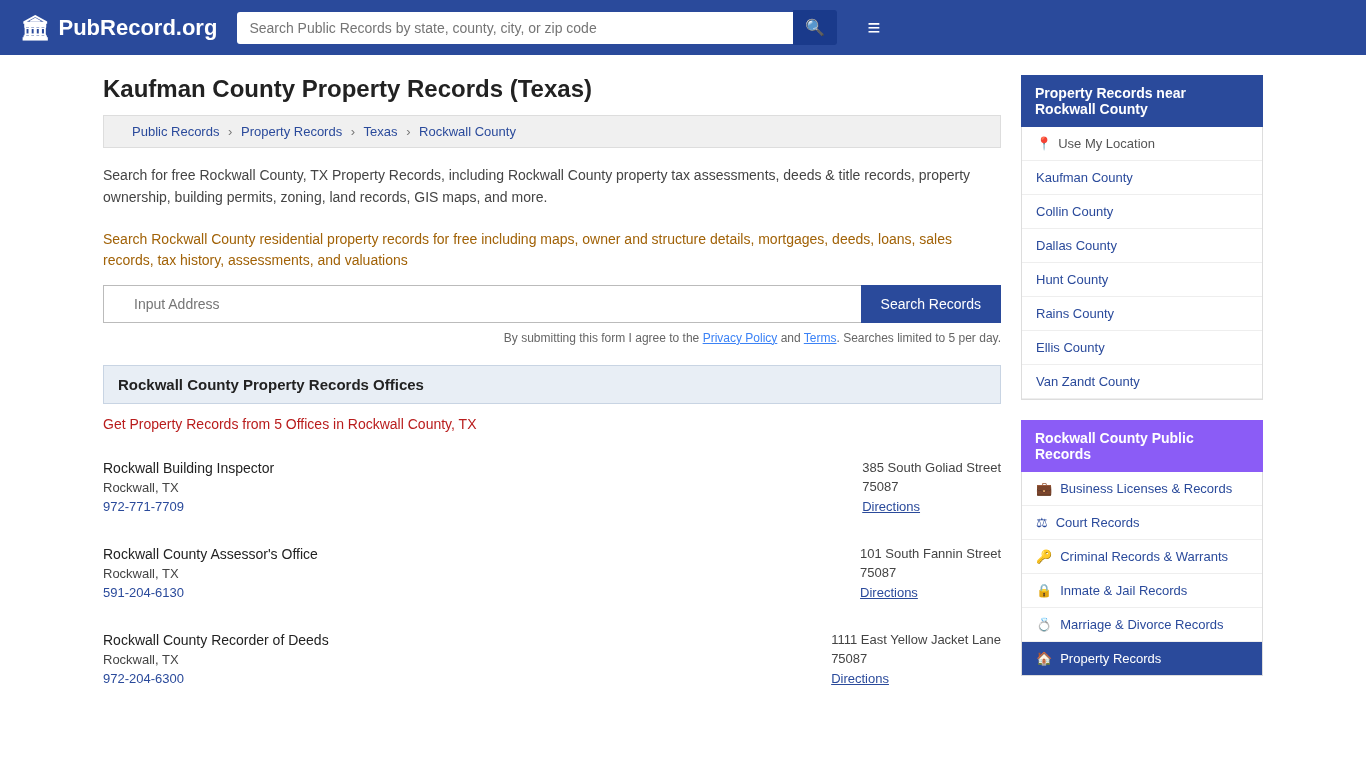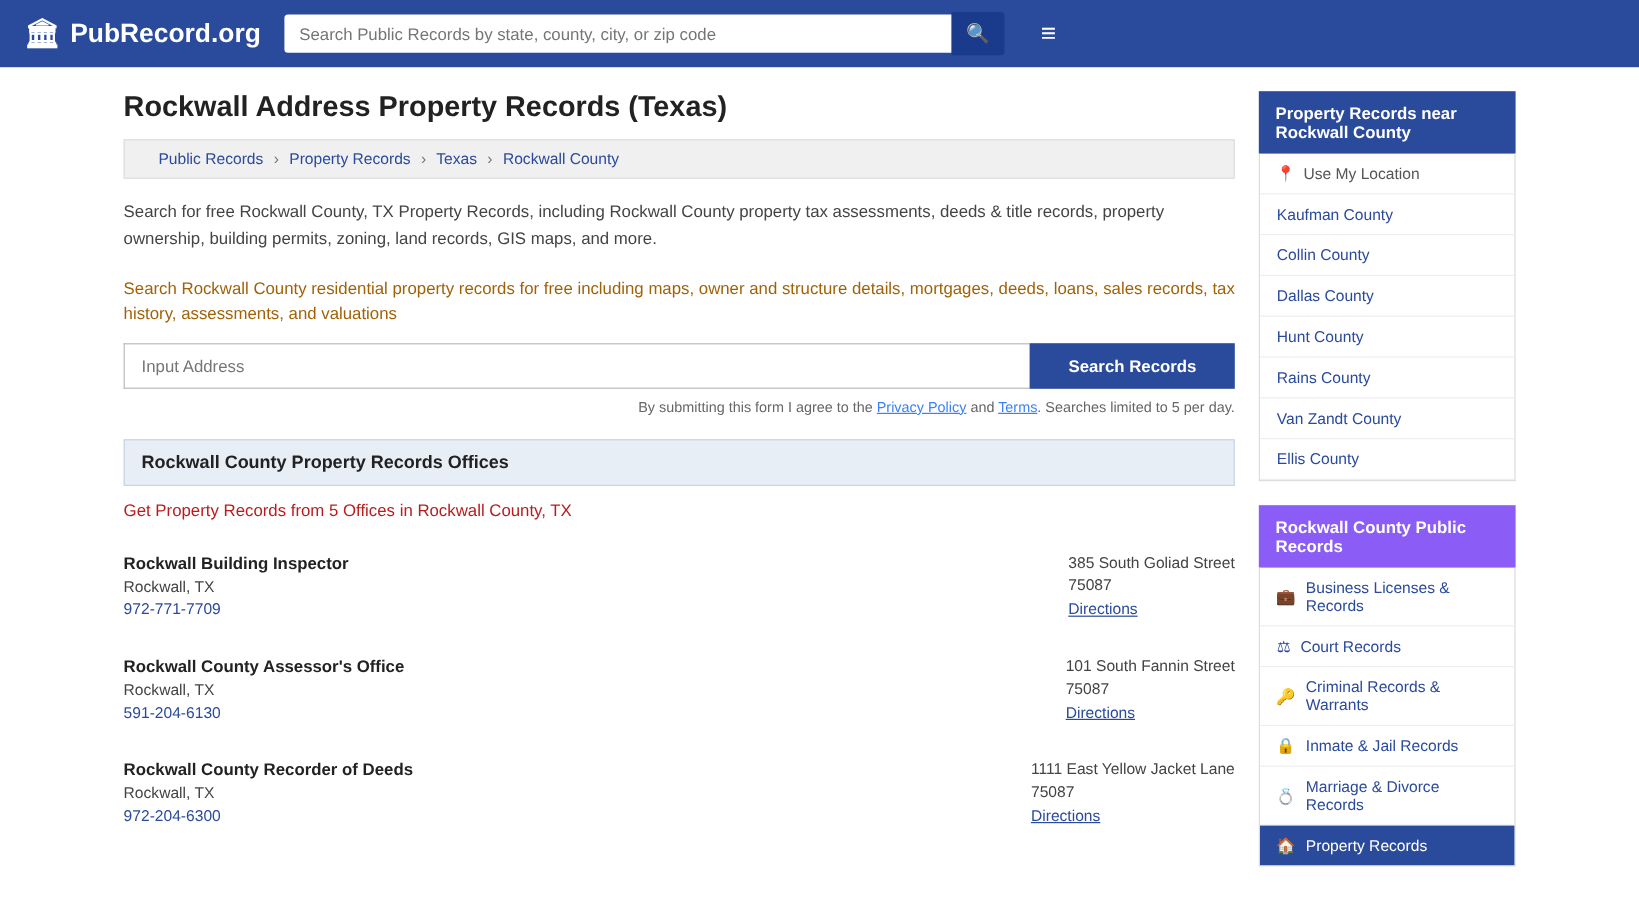--- a/index.html
+++ b/index.html
@@ -64,21 +64,21 @@
       padding: 20px;
       display: flex;
       gap: 20px;
     }
 
     .content-area {
       flex: 1;
     }
 
     .sidebar {
-      width: 214px;
+      width: 242px;
       flex-shrink: 0;
     }
 
     
     .page-title {
       font-size: 24px;
       font-weight: bold;
       color: #222;
       margin-bottom: 12px;
     }
@@ -127,34 +127,34 @@
       line-height: 1.5;
       margin-bottom: 14px;
     }
     .address-search-row {
       display: flex;
       gap: 0;
       margin-bottom: 8px;
     }
     .address-input {
       flex: 1;
-      padding: 10px 14px;
+      padding: 10px 30px;
       font-size: 14px;
       border: 1px solid #bbb;
       border-right: none;
       outline: none;
       color: #999;
     }
     .search-records-btn {
       background: #2a4a9b;
       color: #fff;
       border: none;
-      padding: 10px 32px;
-      font-size: 14px;
-      font-weight: bold;
+      padding: 10px 20px;
+      font-size: 14px;
+      font-weight: normal;
       cursor: pointer;
       white-space: nowrap;
     }
     .form-disclaimer {
       font-size: 12px;
       color: #666;
       text-align: right;
     }
     .form-disclaimer a {
       color: #3b82f6;
@@ -169,21 +169,21 @@
     }
 
     .office-entry {
       display: flex;
       justify-content: space-between;
       margin-bottom: 22px;
       padding-bottom: 10px;
     }
     .office-left {}
     .office-name {
-      font-weight: bold;
+      font-weight: normal;
       font-size: 14px;
       color: #222;
       margin-bottom: 4px;
     }
     .office-city {
       font-size: 13px;
       color: #444;
       margin-bottom: 4px;
     }
     .office-phone {
@@ -290,21 +290,21 @@
     <button class="hamburger-btn">
       <span>≡</span>
     </button>
   </div>
 </header>
 
 <div class="main-container">
 
   <div class="content-area">
 
-    <h1 class="page-title">Rockwall Address Property Records (Texas)</h1>
+    <h1 class="page-title">Kaufman County Property Records (Texas)</h1>
 
     <div class="breadcrumb">
       <a href="#">Public Records</a>
       <span class="breadcrumb-sep">›</span>
       <a href="#">Property Records</a>
       <span class="breadcrumb-sep">›</span>
       <a href="#">Texas</a>
       <span class="breadcrumb-sep">›</span>
       <a href="#">Rockwall County</a>
     </div>
@@ -386,24 +386,24 @@
         <div class="sidebar-item">
           <span>Dallas County</span>
         </div>
         <div class="sidebar-item">
           <span>Hunt County</span>
         </div>
         <div class="sidebar-item">
           <span>Rains County</span>
         </div>
         <div class="sidebar-item">
+          <span>Ellis County</span>
+        </div>
+        <div class="sidebar-item">
           <span>Van Zandt County</span>
-        </div>
-        <div class="sidebar-item">
-          <span>Ellis County</span>
         </div>
       </div>
     </div>
 
     <div class="sidebar-section">
       <div class="sidebar-records-heading">Rockwall County Public Records</div>
       <div class="sidebar-records-list">
         <div class="sidebar-records-item">
           <span class="rec-icon">💼</span>
           <span>Business Licenses &amp; Records</span>

